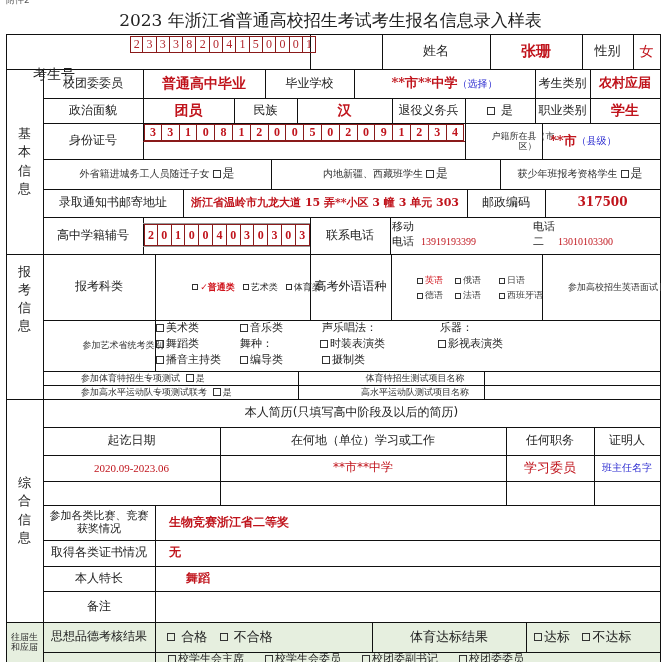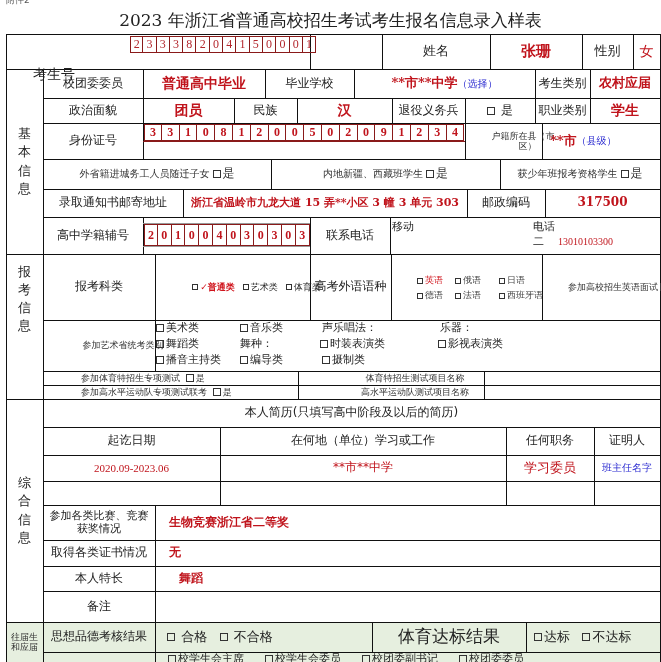--- a/index.html
+++ b/index.html
@@ -229,20 +229,21 @@
       <span class="digit" style="width: 13.8px; height: 22px; font-size: 12px; line-height: 20px;">3</span>
       <span class="digit" style="width: 13.8px; height: 22px; font-size: 12px; line-height: 20px;">0</span>
       <span class="digit" style="width: 13.8px; height: 22px; font-size: 12px; line-height: 20px;">3</span>
       <span class="digit" style="width: 13.8px; height: 22px; font-size: 12px; line-height: 20px;">0</span>
       <span class="digit" style="width: 13.8px; height: 22px; font-size: 12px; line-height: 20px;">3</span>
     </div>
 </div>
 <div class="cell" style="left:310px;top:217px;width:80px;height:37px;">联系电话</div>
 <div class="abs" style="left:392px;top:219px;width:140px;height:34px;font-size:11px;">
   <div>移动</div>
+  <div><span>电话</span>&nbsp;&nbsp;<span class="redlight" style="font-size:10px;">13919193399</span></div>
 </div>
 <div class="abs" style="left:533px;top:219px;width:127px;height:34px;font-size:11px;">
   <div>电话</div>
   <div><span>二</span>&nbsp;&nbsp;&nbsp;&nbsp;<span class="redlight" style="font-size:10px;">13010103300</span></div>
 </div>
 
 <div class="cell" style="left:43px;top:254px;width:112px;height:66px;">报考科类</div>
 <div class="cell tiny" style="left:155px;top:254px;width:155px;height:66px;" id="subject-opts">
     <span style="margin: 0px 4px; white-space: nowrap;"><span class="chk" style="width: 4px; height: 4px;"></span><span style="color: rgb(208, 20, 28); font-weight: bold;">✓普通类</span></span>
     <span style="margin: 0px 4px; white-space: nowrap;"><span class="chk" style="width: 4px; height: 4px;"></span><span>艺术类</span></span>
@@ -301,27 +302,27 @@
 <div class="cell" style="left:220px;top:455px;width:286px;height:26px;color:#c0141c;">**市**中学</div>
 <div class="cell" style="left:506px;top:455px;width:88px;height:26px;color:#c0141c;font-size:13px;">学习委员</div>
 <div class="cell blue" style="left:594px;top:455px;width:66px;height:26px;font-size:10px;">班主任名字</div>
 <div class="cell" style="left:43px;top:481px;width:617px;height:24px;"></div>
 
 <div class="cell" style="left:43px;top:505px;width:112px;height:35px;font-size:11px;padding:0 4px;">参加各类比赛、竞赛获奖情况</div>
 <div class="cell red leftal" style="left:155px;top:505px;width:505px;height:35px;font-size:12px;padding-left:14px;">生物竞赛浙江省二等奖</div>
 <div class="cell" style="left:43px;top:540px;width:112px;height:26px;">取得各类证书情况</div>
 <div class="cell red leftal" style="left:155px;top:540px;width:505px;height:26px;font-size:12px;padding-left:14px;">无</div>
 <div class="cell" style="left:43px;top:566px;width:112px;height:25px;">本人特长</div>
-<div class="cell red leftal" style="left:155px;top:566px;width:505px;height:25px;font-size:12px;padding-left:24px;">舞蹈</div>
+<div class="cell red leftal" style="left:155px;top:566px;width:505px;height:25px;font-size:12px;padding-left:31px;">舞蹈</div>
 <div class="cell" style="left:43px;top:591px;width:112px;height:31px;">备注</div>
 <div class="cell" style="left:155px;top:591px;width:505px;height:31px;"></div>
 
 <div class="cell" style="left:43px;top:622px;width:112px;height:30px;font-size:12px;">思想品德考核结果</div>
 <div class="cell leftal" style="left:155px;top:622px;width:217px;height:30px;font-size:13px;padding-left:12px;">
   <span class="chk"></span>&nbsp;<span>合格</span>&nbsp;&nbsp;&nbsp;<span class="chk"></span>&nbsp;<span>不合格</span>
 </div>
-<div class="cell" style="left:372px;top:622px;width:154px;height:30px;font-size:17px;">体育达标结果</div>
+<div class="cell" style="left:372px;top:622px;width:154px;height:30px;font-size:13px;">体育达标结果</div>
 <div class="cell leftal" style="left:526px;top:622px;width:134px;height:30px;font-size:13px;padding-left:8px;">
   <span class="chk"></span><span>达标</span>&nbsp;&nbsp;&nbsp;<span class="chk"></span><span>不达标</span>
 </div>
 <div class="abs" style="left:168px;top:653px;width:490px;height:12px;font-size:11px;white-space:nowrap;line-height:12px;">
   <span class="chk"></span><span>校学生会主席</span>&nbsp;&nbsp;&nbsp;&nbsp;&nbsp;&nbsp;<span class="chk"></span><span>校学生会委员</span>&nbsp;&nbsp;&nbsp;&nbsp;&nbsp;&nbsp;<span class="chk"></span><span>校团委副书记</span>&nbsp;&nbsp;&nbsp;&nbsp;&nbsp;&nbsp;<span class="chk"></span><span>校团委委员</span>
 </div>
 
 </body></html>

